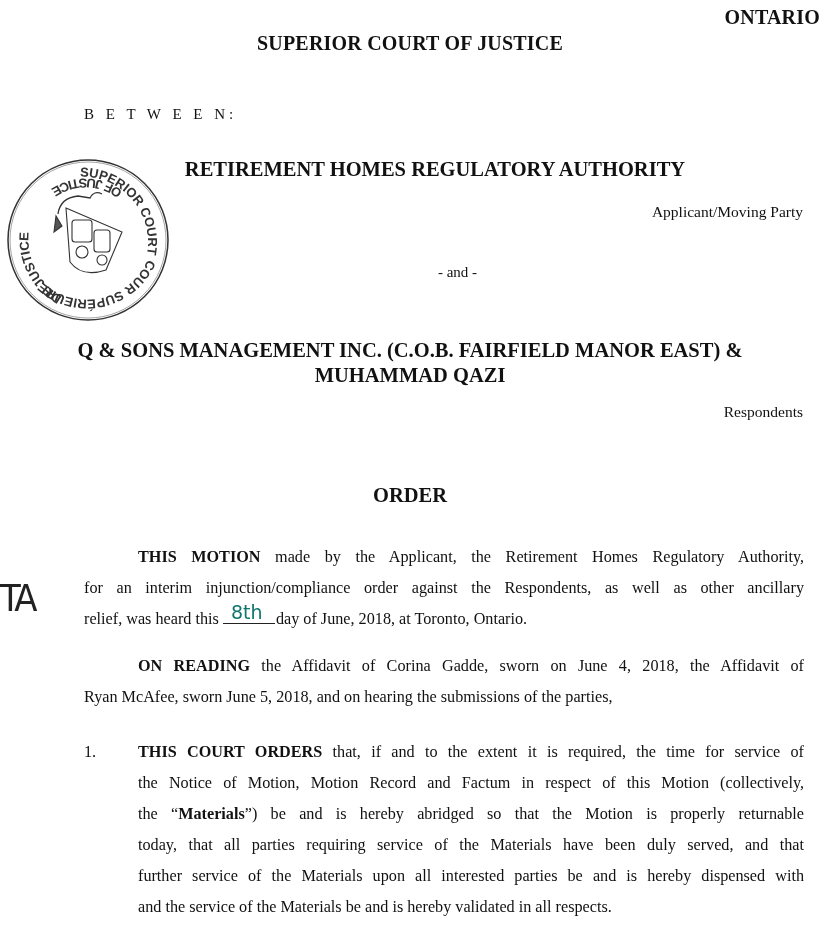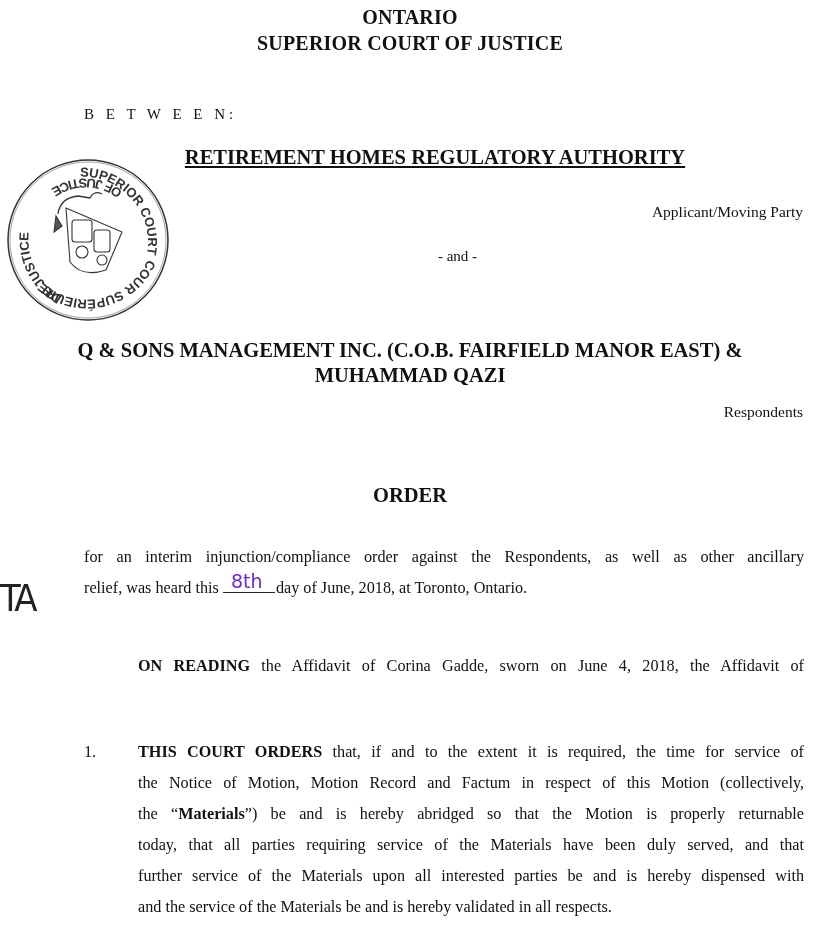--- a/index.html
+++ b/index.html
@@ -26,21 +26,21 @@
     display: inline-block; width: 52px; border-bottom: 1px solid #222;
     position: relative; height: 18px; vertical-align: baseline; margin-right: 1px;
   }
   .handwriting {
     font-family: "DejaVu Sans", sans-serif; font-weight: normal;
   }
 </style>
 </head>
 <body>
 
-<div class="abs center court-line" style="top:6px;">ONTARIO</div>
+<div class="abs center court-line" style="top:6px;text-align:right;">ONTARIO</div>
 <div class="abs center court-line" style="top:32px;">SUPERIOR COURT OF JUSTICE</div>
 
 <div class="abs between">B E T W E E N:</div>
 
 <svg class="abs" style="left:4px; top:140px;" width="170" height="200" viewBox="0 0 170 200">
   <defs>
     <path id="sealArcTop" d="M 20 95 A 66 66 0 0 1 150 95"></path>
     <path id="sealArcBottom" d="M 28 120 A 62 62 0 0 0 145 120"></path>
   </defs>
   <circle cx="84" cy="100" r="80" fill="none" stroke="#333" stroke-width="1.5"></circle>
@@ -62,40 +62,42 @@
     <path d="M 62 68 L 118 92 L 102 130 Q 78 138 66 122 Z"></path>
     <rect x="68" y="80" width="20" height="22" rx="3"></rect>
     <rect x="90" y="90" width="16" height="22" rx="3"></rect>
     <circle cx="78" cy="112" r="6"></circle>
     <circle cx="98" cy="120" r="5"></circle>
     <path d="M 54 74 Q 56 58 74 56 L 86 58 Q 90 50 98 54" stroke-width="1.3"></path>
     <path d="M 52 76 L 50 92 L 58 86 Z" fill="#555"></path>
   </g>
 </svg>
 
-<div class="abs center party-title" style="top:146px; padding-left:50px; box-sizing:border-box;text-decoration:underline;">RETIREMENT HOMES REGULATORY AUTHORITY</div>
+<div class="abs center party-title" style="top:158px; padding-left:50px; box-sizing:border-box;">RETIREMENT HOMES REGULATORY AUTHORITY</div>
 <div class="abs right-label" style="top:203px;margin-left:40px;">Applicant/Moving Party</div>
 
-<div class="abs center and" style="top:248px; padding-left:95px; box-sizing:border-box;">- and -</div>
+<div class="abs center and" style="top:264px; padding-left:95px; box-sizing:border-box;">- and -</div>
 
 <div class="abs center party-title" style="top:339px;">Q &amp; SONS MANAGEMENT INC. (C.O.B. FAIRFIELD MANOR EAST) &amp;</div>
 <div class="abs center party-title" style="top:364px;text-align:center;">MUHAMMAD QAZI</div>
 <div class="abs right-label" style="top:403px;">Respondents</div>
 
 <div class="abs center party-title" style="top:484px;">ORDER</div>
 
 <div class="abs handwriting" style="left:0px; top:578px; font-size:34px; color:#222; letter-spacing:-4px; transform:scaleY(1.1);">TA</div>
 
 <div class="abs para body-text" style="top:542px;">
+  <span class="justified-line"><span class="indent"></span><span class="bold">THIS MOTION</span><span> made by the Applicant, the Retirement Homes Regulatory Authority,</span></span>
   <span class="justified-line">for an interim injunction/compliance order against the Respondents, as well as other ancillary</span>
-  <span class="last-line"><span>relief, was heard this </span><span class="blank"><span class="handwriting abs" style="left:8px; top:-8px; font-size:19px; color:#6d28d9;">8th</span></span><span>day of June, 2018, at Toronto, Ontario.</span></span>
+  <span class="last-line"><span>relief, was heard this </span><span class="blank"><span class="handwriting abs" style="left:8px; top:-8px; font-size:19px; color:#0f766e;">8th</span></span><span>day of June, 2018, at Toronto, Ontario.</span></span>
 </div>
 
 <div class="abs para body-text" style="top:651px;">
   <span class="justified-line"><span class="indent"></span><span class="bold">ON READING</span><span> the Affidavit of Corina Gadde, sworn on June 4, 2018, the Affidavit of</span></span>
+  <span class="last-line">Ryan McAfee, sworn June 5, 2018, and on hearing the submissions of the parties,</span>
 </div>
 
 <div class="abs num body-text" style="top:737px;">1.</div>
 <div class="abs num-para body-text" style="top:737px;">
   <span class="justified-line"><span class="bold">THIS COURT ORDERS</span><span> that, if and to the extent it is required, the time for service of</span></span>
   <span class="justified-line">the Notice of Motion, Motion Record and Factum in respect of this Motion (collectively,</span>
   <span class="justified-line"><span>the “</span><span class="bold">Materials</span><span>”) be and is hereby abridged so that the Motion is properly returnable</span></span>
   <span class="justified-line">today, that all parties requiring service of the Materials have been duly served, and that</span>
   <span class="justified-line">further service of the Materials upon all interested parties be and is hereby dispensed with</span>
   <span class="last-line">and the service of the Materials be and is hereby validated in all respects.</span>

